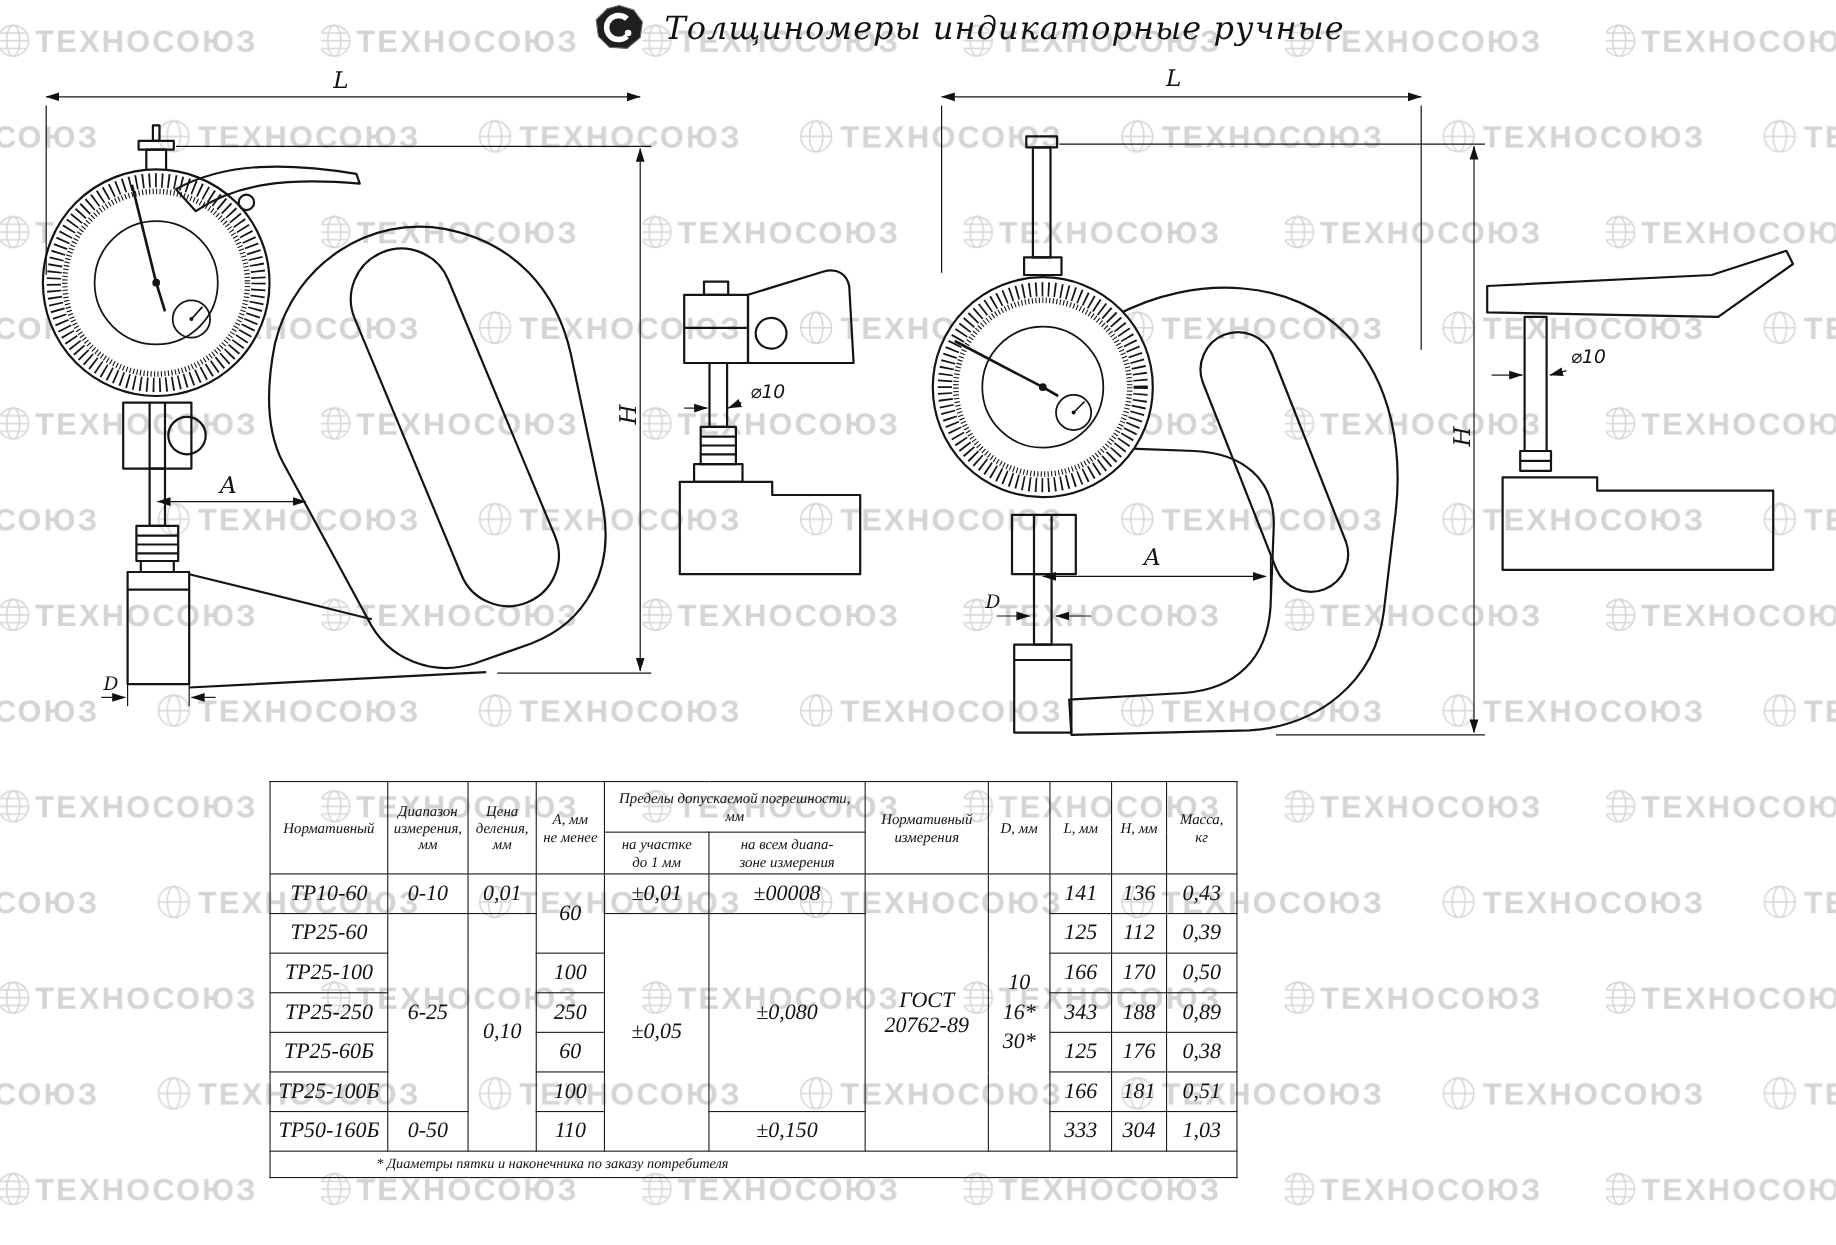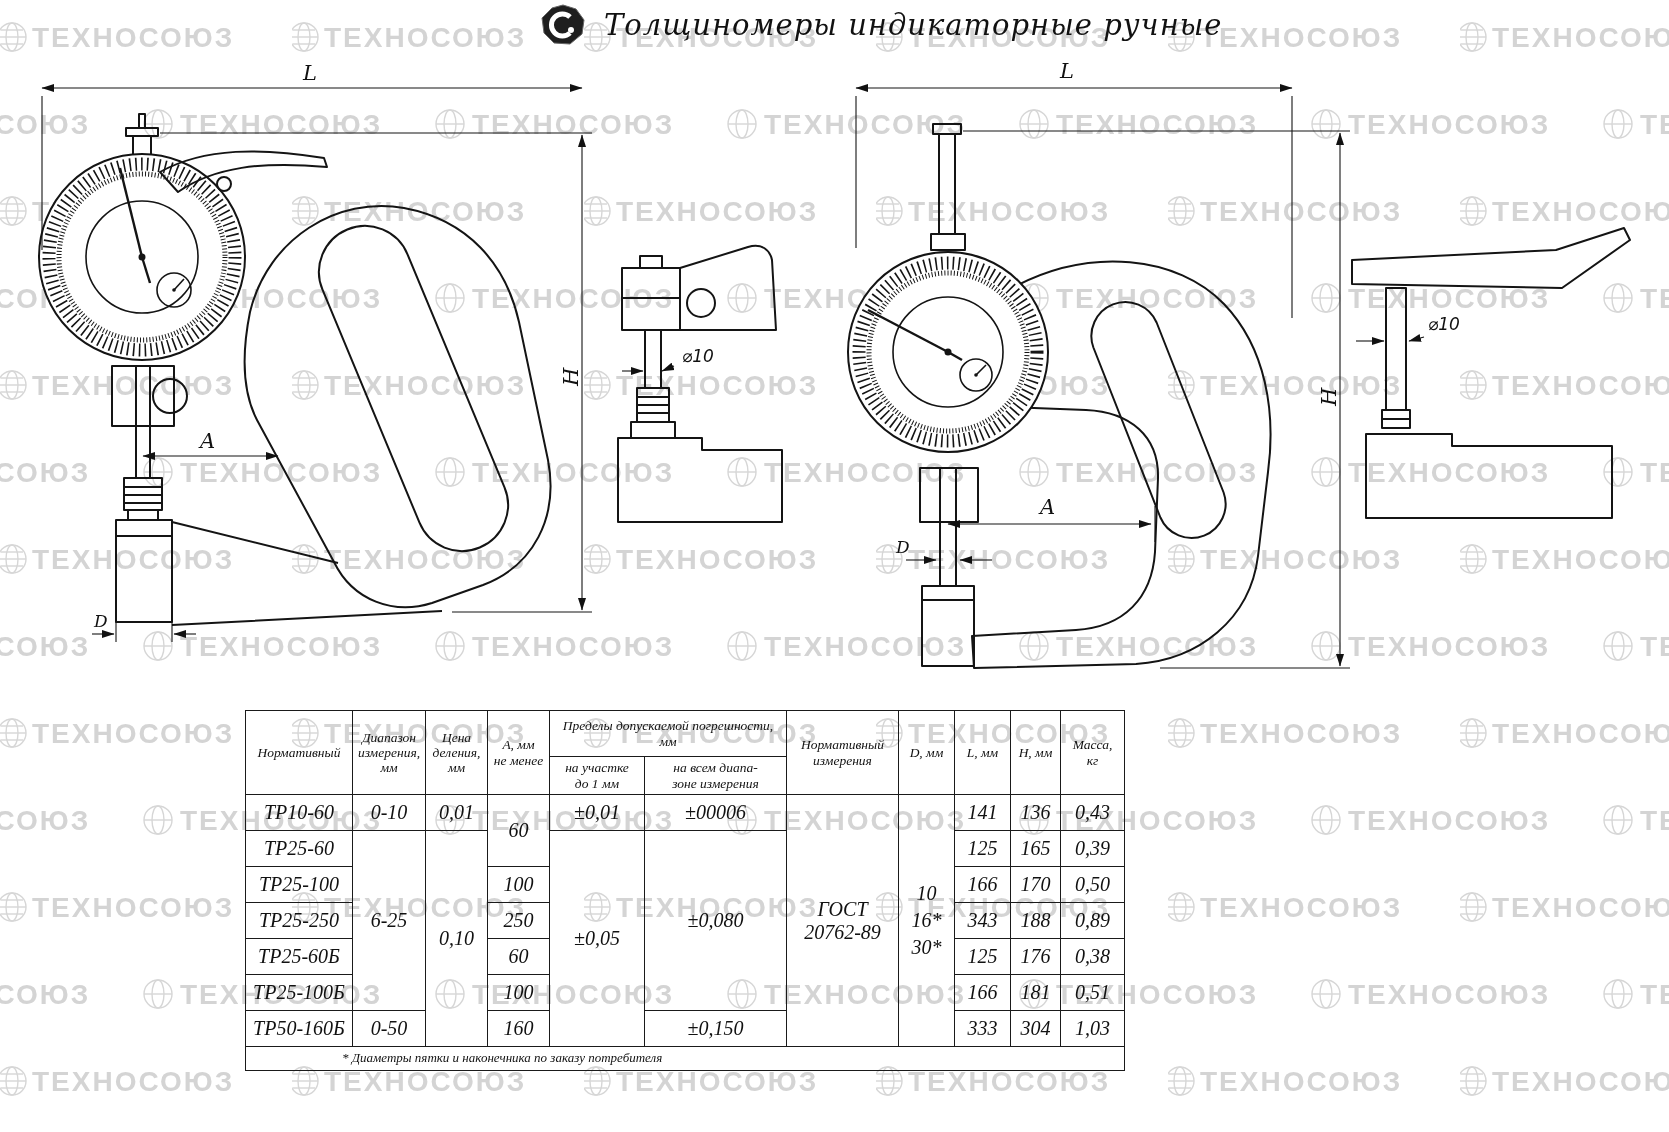--- a/index.html
+++ b/index.html
@@ -257,39 +257,39 @@
       <th>на всем диапа-
 зоне измерения</th>
     </tr>
 
     <tr class="drow">
       <td>ТР10-60</td>
       <td>0-10</td>
       <td>0,01</td>
       <td rowspan="2">60</td>
       <td>±0,01</td>
-      <td>±00006</td>
+      <td>±00008</td>
       <td rowspan="7">ГОСТ 20762-89</td>
       <td rowspan="7" class="dcell">
         <div>10</div>
         <div>16*</div>
         <div>30*</div>
       </td>
       <td>141</td>
       <td>136</td>
       <td>0,43</td>
     </tr>
     <tr class="drow">
       <td>ТР25-60</td>
       <td rowspan="5">6-25</td>
       <td rowspan="6">0,10</td>
       <td rowspan="6">±0,05</td>
       <td rowspan="5">±0,080</td>
       <td>125</td>
-      <td>165</td>
+      <td>112</td>
       <td>0,39</td>
     </tr>
     <tr class="drow">
       <td>ТР25-100</td>
       <td>100</td>
       <td>166</td>
       <td>170</td>
       <td>0,50</td>
     </tr>
     <tr class="drow">
@@ -309,21 +309,21 @@
     <tr class="drow">
       <td>ТР25-100Б</td>
       <td>100</td>
       <td>166</td>
       <td>181</td>
       <td>0,51</td>
     </tr>
     <tr class="drow">
       <td>ТР50-160Б</td>
       <td>0-50</td>
-      <td>160</td>
+      <td>110</td>
       <td>±0,150</td>
       <td>333</td>
       <td>304</td>
       <td>1,03</td>
     </tr>
     <tr class="frow">
       <td colspan="11">* Диаметры пятки и наконечника по заказу потребителя</td>
     </tr>
   </tbody>
     </table>

